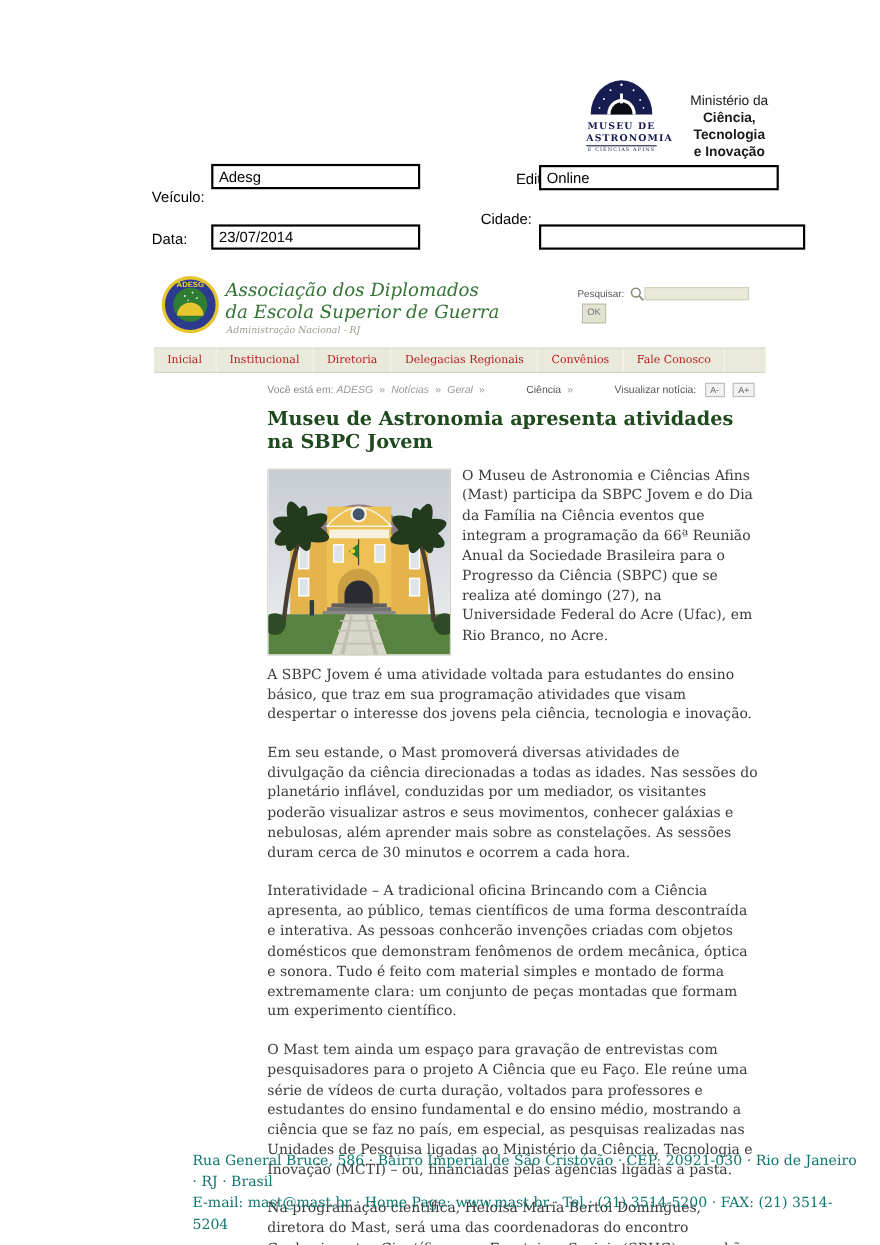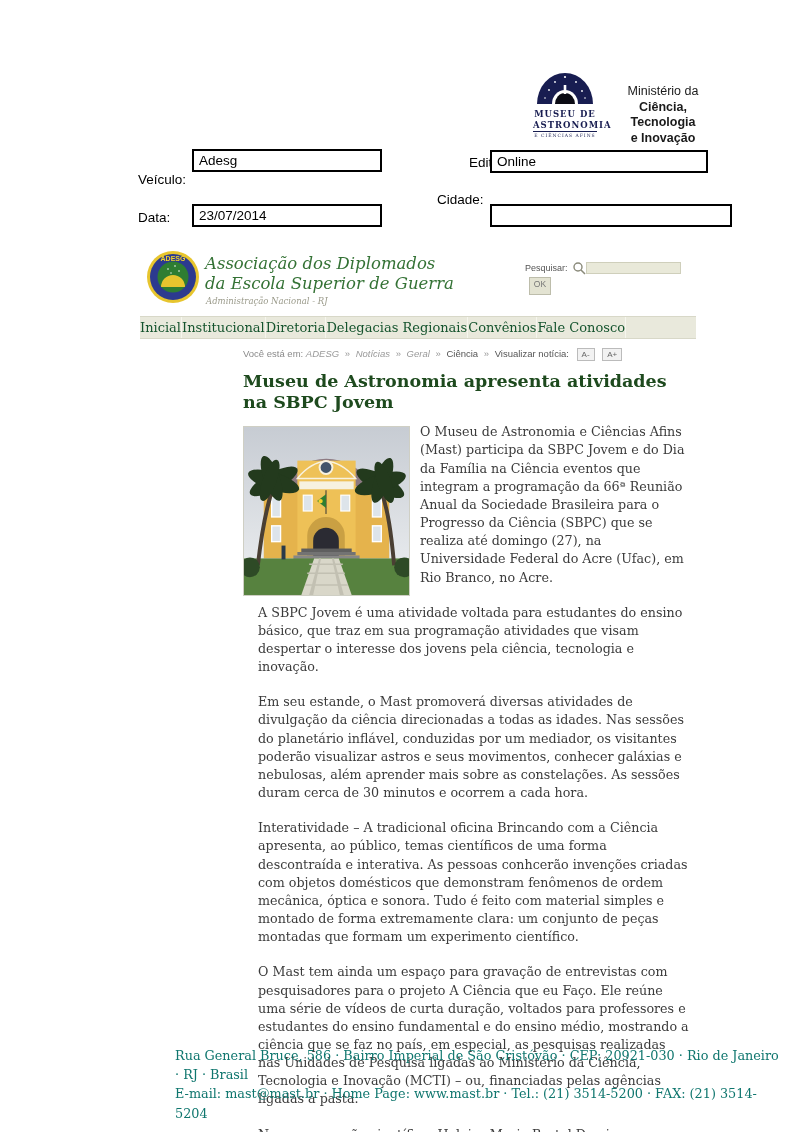--- a/index.html
+++ b/index.html
@@ -24,33 +24,33 @@
   .adesg-logo { position:absolute; left:6px; top:2px; }
   .site-title { position:absolute; left:65px; top:6px; font-family:"DejaVu Serif", serif; font-style:italic; font-size:16.5px; line-height:1.2; color:#347235; }
   .site-subtitle { position:absolute; left:66px; top:48px; font-family:"DejaVu Serif", serif; font-style:italic; font-size:8.5px; color:#9a9a8a; }
   .search-box { position:absolute; left:385px; top:10px; height:16px; }
   .search-label { font-size:9px; color:#555; vertical-align:middle; }
   .search-input { width:95px; height:12px; background:#e9e9d9; border:1px solid #cfcfbb; vertical-align:middle; font-size:9px; padding:0 2px; }
   .search-ok { display:inline-block; width:22px; height:18px; background:#e3e3d2; border:1px solid #bdbdab; color:#777; font-size:8.5px; text-align:center; line-height:13px; vertical-align:middle; margin-left:4px; cursor:pointer; }
   .search-icon-svg { vertical-align:middle; margin-right:-4px; position:relative; z-index:2; }
 
   .main-nav { display:flex; background:#e9e9dc; border-top:1px solid #d8d8c8; border-bottom:1px solid #d8d8c8; height:23px; align-items:stretch; }
-  .nav-item { font-family:"DejaVu Serif", serif; font-size:13px; color:#14532d; padding:0 0; line-height:22px; border-right:1px solid #f6f6ee; cursor:pointer; }
+  .nav-item { font-family:"DejaVu Serif", serif; font-size:10px; color:#b91c1c; padding:0 12px; line-height:22px; border-right:1px solid #f6f6ee; cursor:pointer; }
 
   .breadcrumb { margin:9px 0 0 103px; font-size:9.5px; color:#8a8a8a; }
   .bc-link { font-style:italic; color:#999; cursor:pointer; }
-  .bc-plain { color:#555; }
+  .bc-plain { color:#555;margin-left:32px; }
   .bc-sep { color:#999; margin:0 3px; }
   .font-btn { display:inline-block; border:1px solid #bbb; background:#f2f2f2; color:#666; font-size:8px; padding:1px 4px; margin-left:5px; cursor:pointer; }
   .font-btn:first-of-type { margin-left:18px; }
 
   .article { margin:10px 0 0 103px; width:447px; }
   .article-title { font-family:"DejaVu Serif", serif; font-weight:bold; font-size:17.5px; line-height:1.18; color:#1e4a1e; margin-bottom:11px; }
   .article-body { font-family:"DejaVu Serif", serif; font-size:12.7px; line-height:1.43; color:#3b3b3b; }
-  .article-body p { margin-bottom:17px;padding-left:15px; }
+  .article-body p { margin-bottom:17px; }
   .museum-photo { float:left; width:167px; height:170px; margin:3px 10px 6px 0; border:1px solid #cfcfc4; }
   .clear { clear:both; }
 
   
   .footer { position:absolute; top:1046px; left:175px; width:610px; font-family:"DejaVu Serif", serif; font-size:12.8px; line-height:1.5; color:#0f766e; }
 </style>
 </head>
 <body>
 
 <div class="page">

